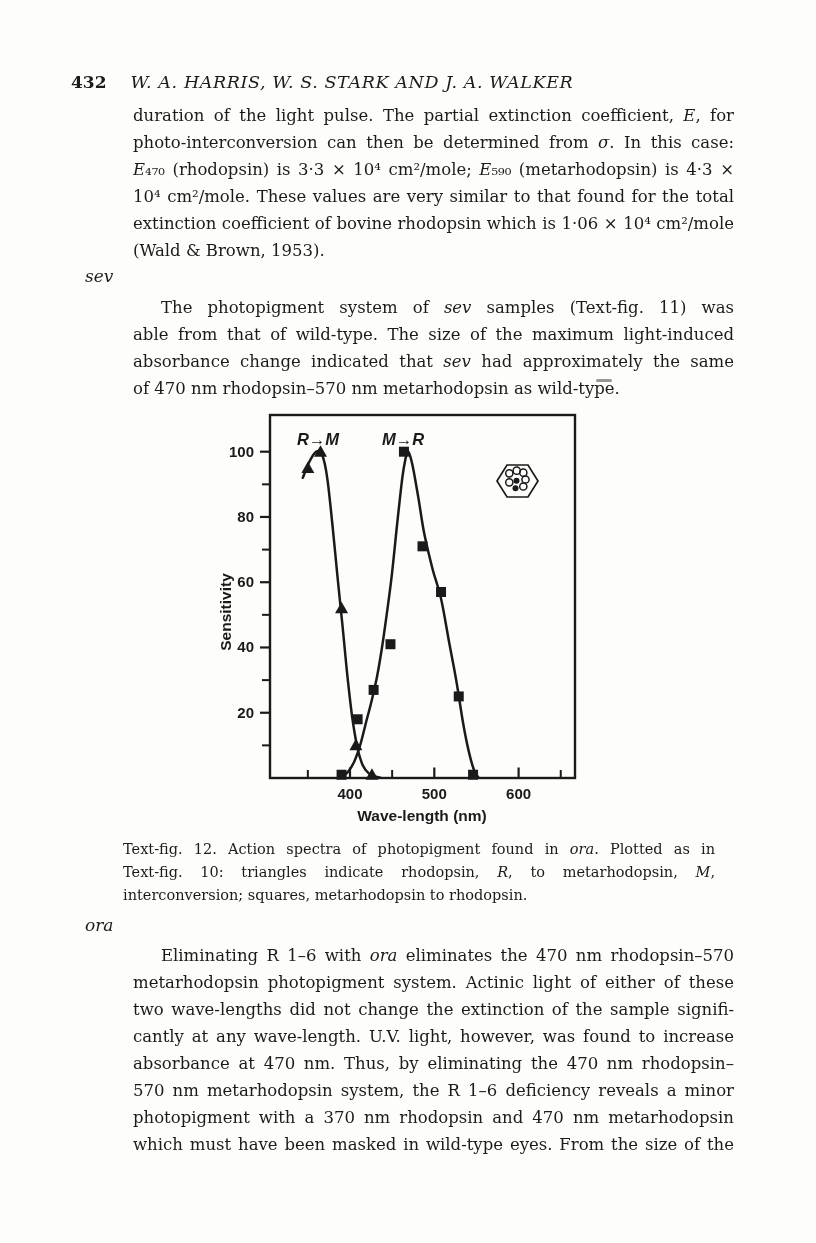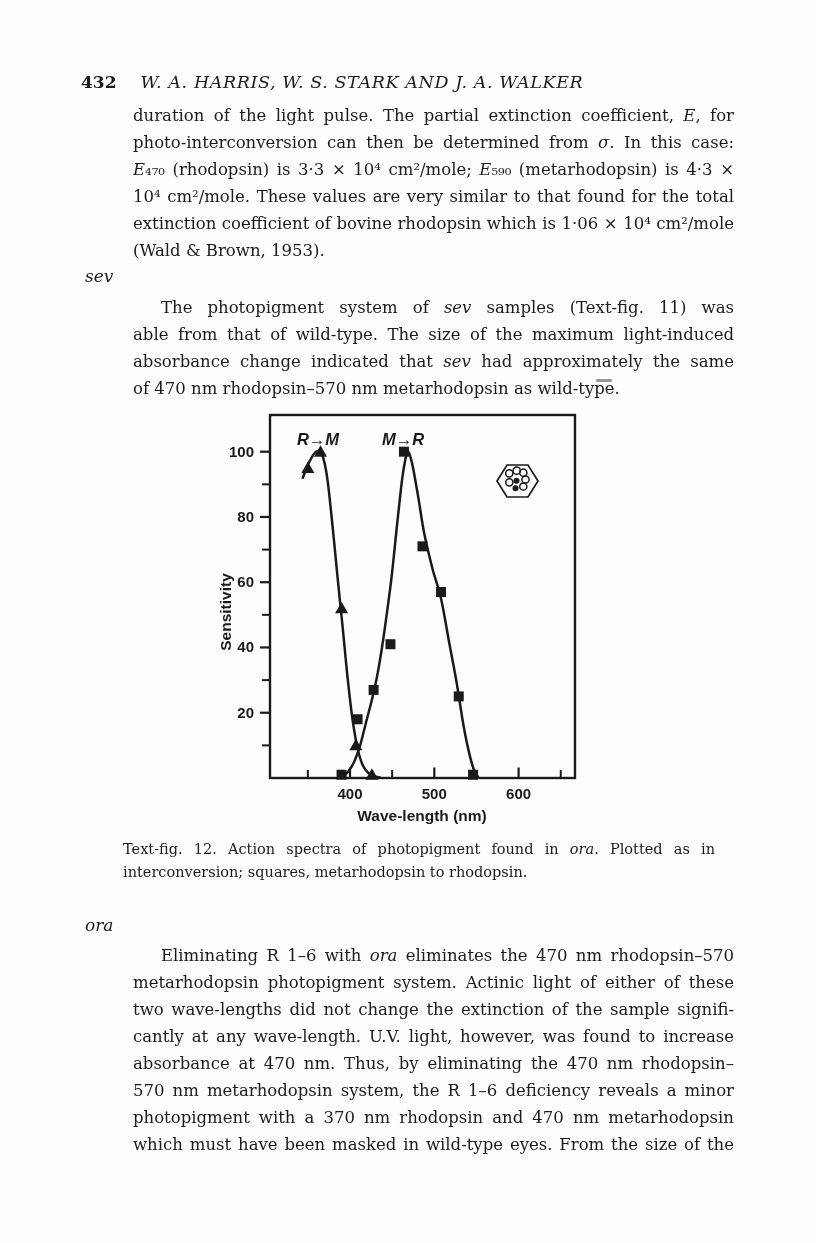--- a/index.html
+++ b/index.html
@@ -2,21 +2,21 @@
 <html><head>
 <meta charset="utf-8">
 <style>
   html,body{margin:0;padding:0;}
   body{width:816px;height:1243px;background:#e9e9e9;}
   .page{
     position:relative;width:816px;height:1243px;background:#fdfdfb;
     color:#1b1b1b;font-family:"DejaVu Serif","Liberation Serif",serif;
     overflow:hidden;
   }
-  .running-head{position:absolute;top:72px;left:81px;width:649px;display:flex;align-items:flex-start;}
+  .running-head{position:absolute;top:72px;left:71px;width:649px;display:flex;align-items:flex-start;}
   .pagenum{font-weight:bold;font-size:17px;}
   .runtitle{font-style:italic;font-size:17.5px;letter-spacing:0.6px;margin-left:24px;white-space:nowrap;}
   .body-block{position:absolute;left:85px;width:649px;font-size:16.5px;line-height:27px;}
   .line{text-align:justify;text-align-last:justify;height:27px;overflow:hidden;margin-left:48px;}
   .line.last{text-align-last:left;}
   .line.indent{text-indent:28px;}
   .section-heading{position:absolute;left:85px;font-style:italic;font-size:17px;line-height:27px;}
   .caption{position:absolute;left:123px;width:592px;font-size:14.5px;line-height:23px;}
   .caption .cline{text-align:justify;text-align-last:justify;height:23px;overflow:hidden;}
   .caption .cline.last{text-align-last:left;}
@@ -114,20 +114,21 @@
       <circle cx="516.5" cy="480.8" r="3" fill="#1a1a1a"></circle>
       <circle cx="515.5" cy="488.3" r="3" fill="#1a1a1a"></circle>
     </g>
   </svg>
 
   <div class="caption">
     <div style="position:absolute;top:0"></div>
   </div>
   <div class="caption" style="top:838px">
     <div class="cline">Text-fig. 12. Action spectra of photopigment found in <i>ora</i>. Plotted as in</div>
+    <div class="cline">Text-fig. 10: triangles indicate rhodopsin, <i>R</i>, to metarhodopsin, <i>M</i>,</div>
     <div class="cline last">interconversion; squares, metarhodopsin to rhodopsin.</div>
   </div>
 
   <div class="section-heading" style="top:912px">ora</div>
 
   <div class="body-block" style="top:942px">
     <div class="line indent">Eliminating R 1–6 with <i>ora</i> eliminates the 470 nm rhodopsin–570 nm</div>
     <div class="line">metarhodopsin photopigment system. Actinic light of either of these</div>
     <div class="line">two wave-lengths did not change the extinction of the sample signifi-</div>
     <div class="line">cantly at any wave-length. U.V. light, however, was found to increase</div>

